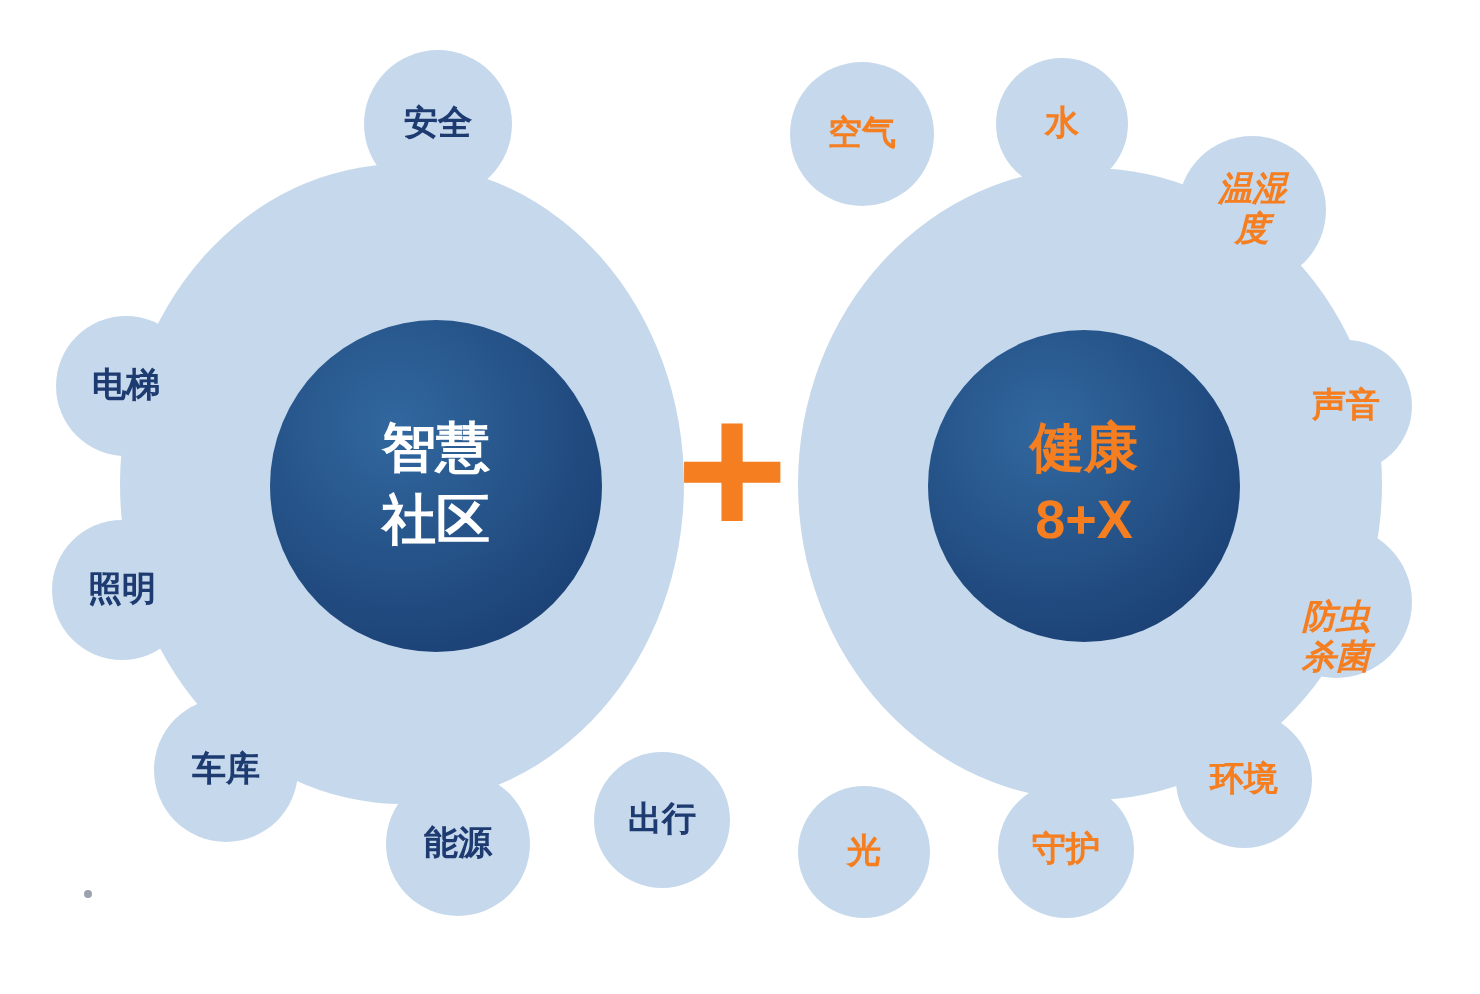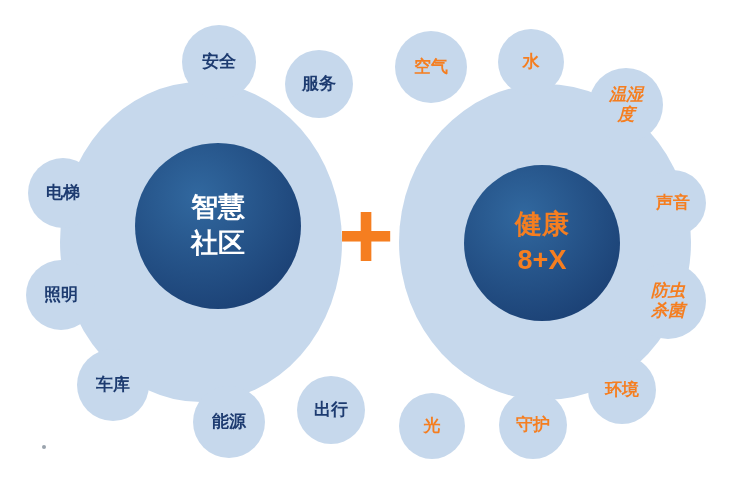--- a/index.html
+++ b/index.html
@@ -29,32 +29,32 @@
   .s-lighting {left:26px; top:260px;width:70px;height:70px;}
   .s-garage   {left:77px; top:349px;width:72px;height:72px;}
   .s-energy   {left:193px;top:386px;width:72px;height:72px;}
   .s-mobility {left:297px;top:376px;width:68px;height:68px;}
 
   
   .s-air          {left:395px;top:31px;width:72px;height:72px;}
   .s-water        {left:498px;top:29px;width:66px;height:66px;}
   .s-temphum      {left:589px;top:68px;width:74px;height:74px;}
   .s-sound        {left:640px;top:170px;width:66px;height:66px;}
-  .s-pest         {left:630px;top:263px;width:76px;height:76px;}
+  .s-pest         {left:630px;top:263px;width:76px;height:76px;align-items:flex-end;}
   .s-environment  {left:588px;top:356px;width:68px;height:68px;}
   .s-guardian     {left:499px;top:391px;width:68px;height:68px;}
   .s-light        {left:399px;top:393px;width:66px;height:66px;}
 
   .core{
     position:absolute;border-radius:50%;
     display:flex;align-items:center;justify-content:center;
     text-align:center;font-weight:bold;white-space:pre-line;
   }
   .core-left{
-    left:135px;top:143px;width:166px;height:166px;
+    left:135px;top:160px;width:166px;height:166px;
     background:radial-gradient(circle at 38% 32%, #31689f 0%, #1c4276 78%);
     color:#ffffff;font-size:27px;line-height:1.32;
   }
   .core-right{
     left:464px;top:165px;width:156px;height:156px;
     background:radial-gradient(circle at 38% 32%, #31689f 0%, #1c4276 78%);
     color:#f57e20;font-size:27px;line-height:1.32;
   }
 
   .plus{
@@ -71,23 +71,20 @@
 </head>
 <body>
 
 <div class="stage">
 
   <div class="blob blob-left"></div>
   <div class="blob blob-right"></div>
 
   <div class="sat left-text s-safety">
     <span class="lbl">安全</span>
-  </div>
-  <div class="sat left-text s-service">
-    <span class="lbl">服务</span>
   </div>
   <div class="sat left-text s-elevator">
     <span class="lbl">电梯</span>
   </div>
   <div class="sat left-text s-garage">
     <span class="lbl">车库</span>
   </div>
   <div class="sat left-text s-lighting">
     <span class="lbl">照明</span>
   </div>

